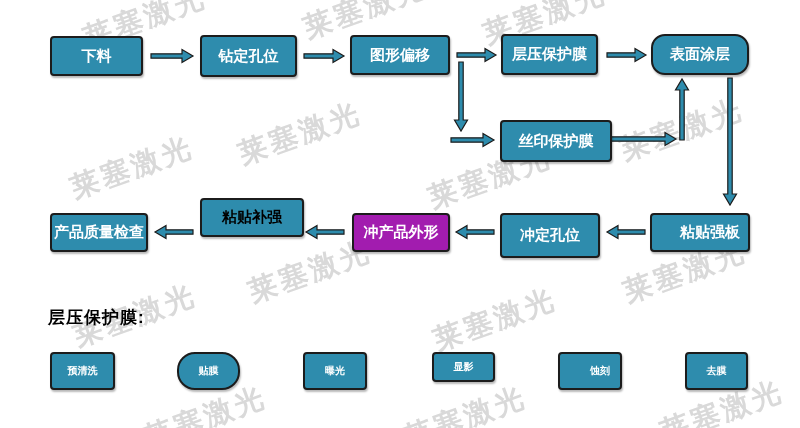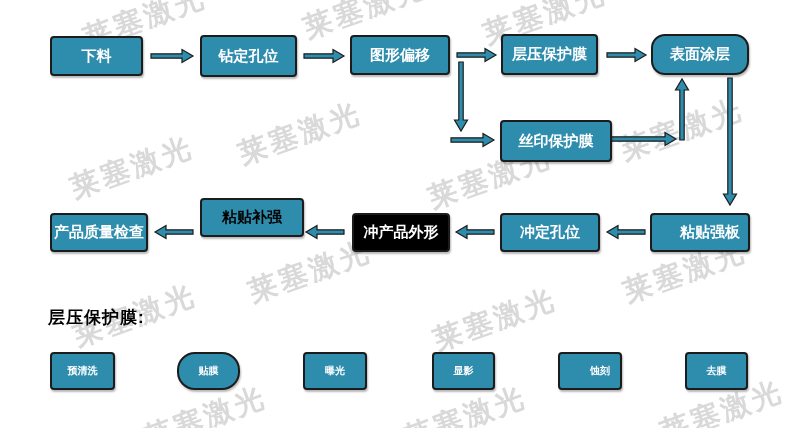--- a/index.html
+++ b/index.html
@@ -66,27 +66,27 @@
       <polygon points="193,229.8 166,229.8 166,225.5 155,232 166,238.5 166,234.2 193,234.2" fill="#2e8cad" stroke="#1c1c1c" stroke-width="1.2"></polygon>
     </svg>
   <div id="main-boxes">
       <div class="box box-main" style="left: 50px; top: 36px; width: 93px; height: 40px; background: rgb(46, 140, 173); border-color: rgb(28, 28, 28); color: rgb(255, 255, 255);">下料</div>
       <div class="box box-main" style="left: 200px; top: 35px; width: 97px; height: 42px; background: rgb(46, 140, 173); border-color: rgb(28, 28, 28); color: rgb(255, 255, 255);">钻定孔位</div>
       <div class="box box-main" style="left: 350px; top: 35px; width: 100px; height: 40px; background: rgb(46, 140, 173); border-color: rgb(28, 28, 28); color: rgb(255, 255, 255); font-family: Liberation Serif, serif;">图形偏移</div>
       <div class="box box-main" style="left: 501px; top: 34px; width: 97px; height: 41px; background: rgb(46, 140, 173); border-color: rgb(28, 28, 28); color: rgb(255, 255, 255);">层压保护膜</div>
       <div class="box box-main" style="left: 651px; top: 34px; width: 98px; height: 41px; background: rgb(46, 140, 173); border-color: rgb(28, 28, 28); color: rgb(255, 255, 255); border-radius: 14px;">表面涂层</div>
       <div class="box box-main" style="left: 500px; top: 120px; width: 112px; height: 42px; background: rgb(46, 140, 173); border-color: rgb(28, 28, 28); color: rgb(255, 255, 255);">丝印保护膜</div>
       <div class="box box-main" style="left: 650px; top: 213px; width: 100px; height: 39px; background: rgb(46, 140, 173); border-color: rgb(28, 28, 28); color: rgb(255, 255, 255); padding-left: 20px;">粘贴强板</div>
-      <div class="box box-main" style="left: 500px; top: 213px; width: 100px; height: 39px; background: rgb(46, 140, 173); border-color: rgb(28, 28, 28); color: rgb(255, 255, 255);">冲定孔位</div>
-      <div class="box box-main" style="left: 352px; top: 213px; width: 98px; height: 39px; background: #000000; border-color: rgb(28, 28, 28); color: rgb(255, 255, 255);">冲产品外形</div>
+      <div class="box box-main" style="left: 500px; top: 213px; width: 100px; height: 45px; background: rgb(46, 140, 173); border-color: rgb(28, 28, 28); color: rgb(255, 255, 255);">冲定孔位</div>
+      <div class="box box-main" style="left: 352px; top: 213px; width: 98px; height: 39px; background: #a21caf; border-color: rgb(28, 28, 28); color: rgb(255, 255, 255);">冲产品外形</div>
       <div class="box box-main" style="left: 200px; top: 198px; width: 104px; height: 39px; background: rgb(46, 140, 173); border-color: rgb(28, 28, 28); color: #000000;">粘贴补强</div>
       <div class="box box-main" style="left: 50px; top: 213px; width: 98px; height: 39px; background: rgb(46, 140, 173); border-color: rgb(28, 28, 28); color: rgb(255, 255, 255);">产品质量检查</div>
     </div>
   <h3 class="section-title">层压保护膜:</h3>
   <div id="sub-boxes">
       <div class="box box-sub" style="left: 50px; top: 352px; width: 65px; height: 38px; background: rgb(46, 140, 173); border-color: rgb(28, 28, 28); color: rgb(255, 255, 255);">预清洗</div>
       <div class="box box-sub" style="left: 177px; top: 352px; width: 63px; height: 38px; background: rgb(46, 140, 173); border-color: rgb(28, 28, 28); color: rgb(255, 255, 255); border-radius: 18px;">贴膜</div>
       <div class="box box-sub" style="left: 303px; top: 352px; width: 64px; height: 38px; background: rgb(46, 140, 173); border-color: rgb(28, 28, 28); color: rgb(255, 255, 255);">曝光</div>
-      <div class="box box-sub" style="left: 432px; top: 352px; width: 63px; height: 38px; background: rgb(46, 140, 173); border-color: rgb(28, 28, 28); color: rgb(255, 255, 255);">显影</div>
+      <div class="box box-sub" style="left: 432px; top: 352px; width: 63px; height: 30px; background: rgb(46, 140, 173); border-color: rgb(28, 28, 28); color: rgb(255, 255, 255);">显影</div>
       <div class="box box-sub" style="left: 558px; top: 352px; width: 64px; height: 38px; background: rgb(46, 140, 173); border-color: rgb(28, 28, 28); color: rgb(255, 255, 255); padding-left: 20px;">蚀刻</div>
       <div class="box box-sub" style="left: 685px; top: 352px; width: 63px; height: 38px; background: rgb(46, 140, 173); border-color: rgb(28, 28, 28); color: rgb(255, 255, 255);">去膜</div>
     </div>
 </div>
 
 </body></html>

